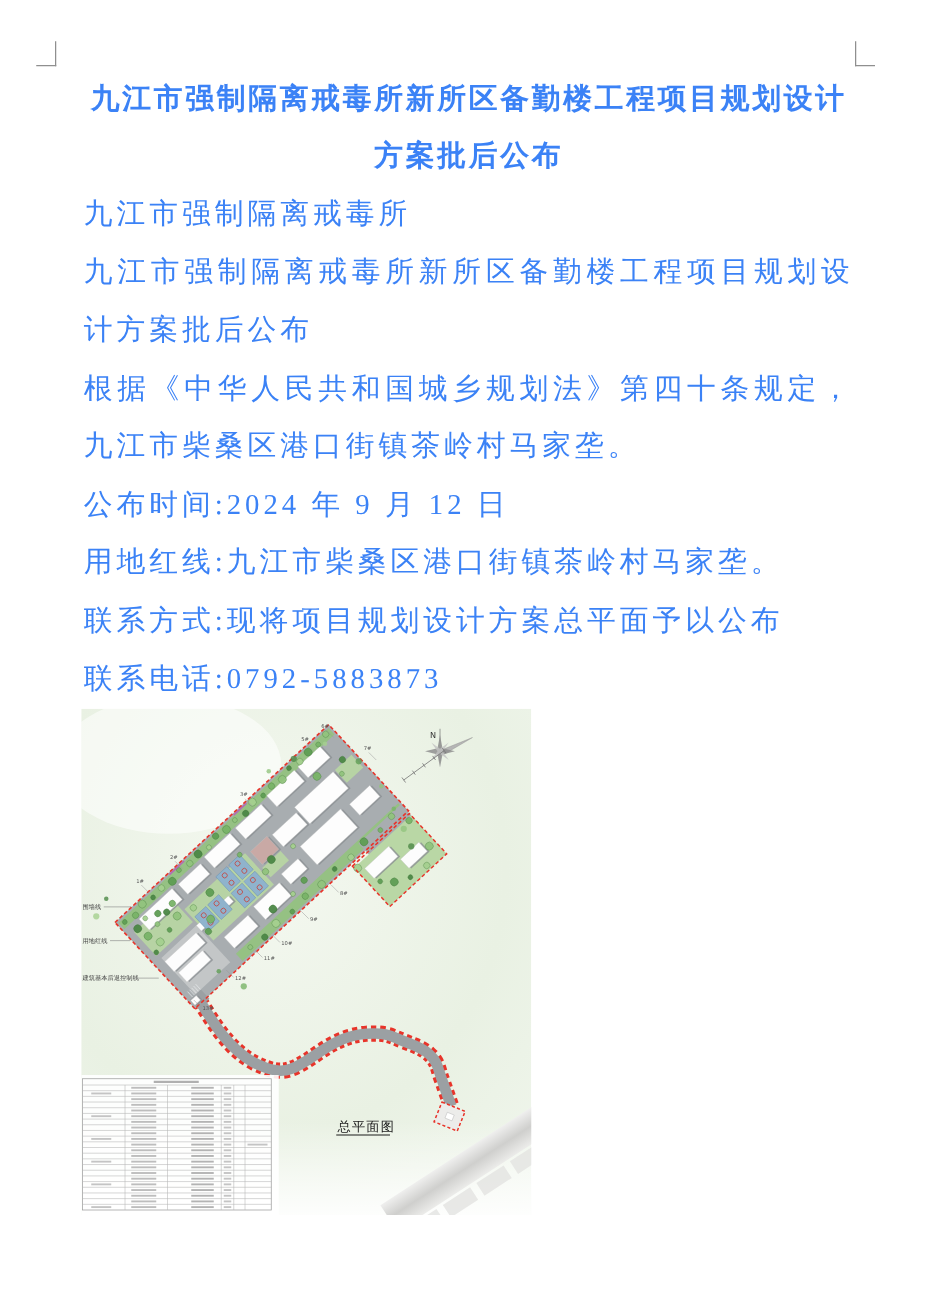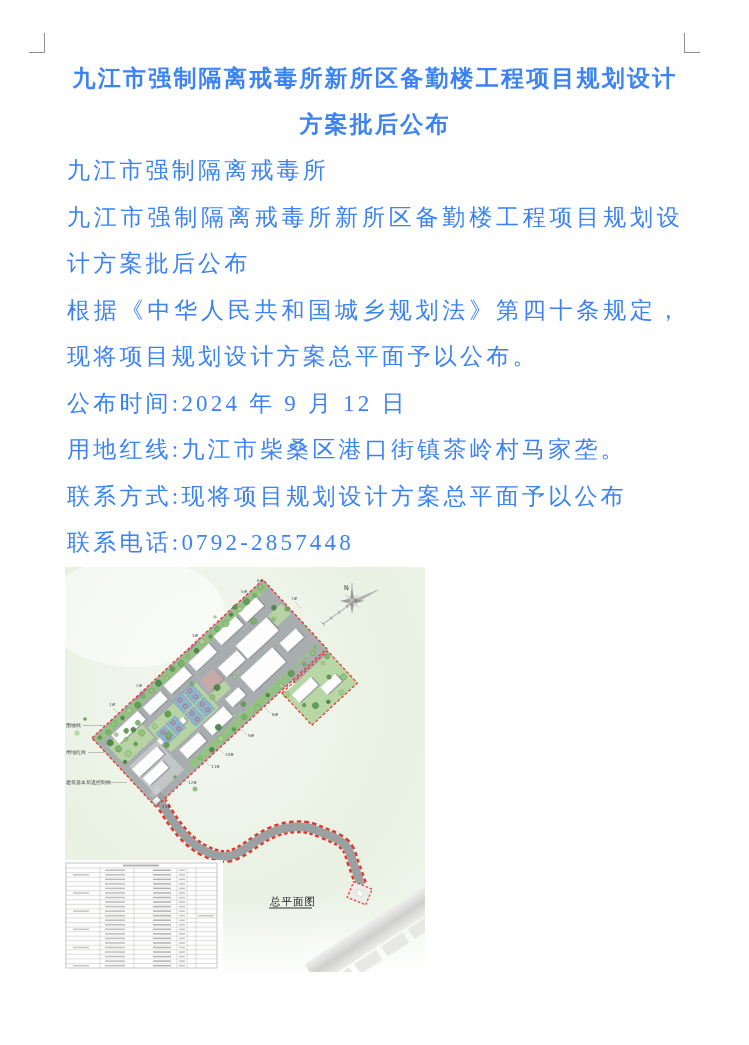--- a/index.html
+++ b/index.html
@@ -20,25 +20,25 @@
 
 <div class="page">
   <div class="crop crop-tl"></div>
   <div class="crop crop-tr"></div>
 
   <div class="doc">
     <div class="title">九江市强制隔离戒毒所新所区备勤楼工程项目规划设计方案批后公布</div>
     <div class="bodytext">
       <p>九江市强制隔离戒毒所</p>
       <p>九江市强制隔离戒毒所新所区备勤楼工程项目规划设计方案批后公布</p>
-      <p>根据《中华人民共和国城乡规划法》第四十条规定，现将项目规划设计方案总平面予以公布。</p>
+      <p>根据《中华人民共和国城乡规划法》第四十条规定，九江市柴桑区港口街镇茶岭村马家垄。</p>
       <p>公布时间:2024 年 9 月 12 日</p>
       <p>用地红线:九江市柴桑区港口街镇茶岭村马家垄。</p>
       <p>联系方式:现将项目规划设计方案总平面予以公布</p>
-      <p>联系电话:0792-2857448</p>
+      <p>联系电话:0792-5883873</p>
     </div>
 
     <div class="figure">
       <svg viewBox="0 0 360 405" width="360" height="405">
         <defs>
           <radialGradient id="wash" cx="0.42" cy="0.32" r="0.95">
             <stop offset="0" stop-color="#f4f8f0"></stop>
             <stop offset="0.55" stop-color="#e9f1e3"></stop>
             <stop offset="1" stop-color="#f2f7ef"></stop>
           </radialGradient>

